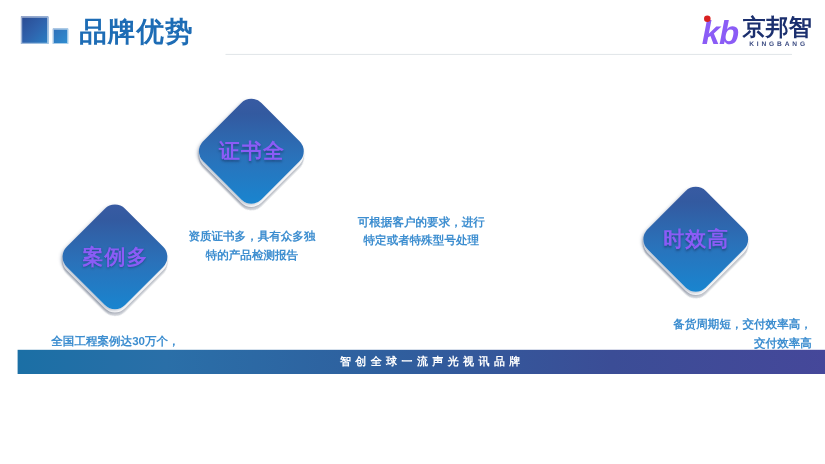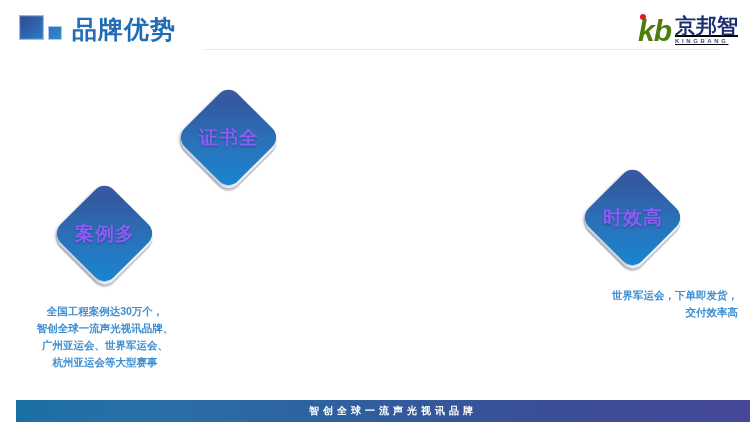--- a/index.html
+++ b/index.html
@@ -6,21 +6,21 @@
     margin: 0;
     padding: 0;
     background: #ffffff;
   }
   body {
     font-family: "Liberation Sans", "DejaVu Sans", sans-serif;
   }
   #slide {
     position: relative;
     width: 750px;
-    height: 422px;
+    height: 340px;
     background: #ffffff;
     overflow: hidden;
   }
 
   
   .header {
     position: absolute;
     left: 0; top: 0;
     width: 750px;
     height: 58px;
@@ -63,37 +63,36 @@
     height: 34px;
     display: flex;
     align-items: flex-end;
     gap: 4px;
   }
   .logo-kb {
     position: relative;
     font-size: 30px;
     line-height: 30px;
     font-weight: bold;
-    color: #4d7c0f;
+    color: #8b5cf6;
     font-style: italic;
     letter-spacing: -1px;
   }
   .logo-dot {
     position: absolute;
     left: 2px; top: -2px;
     width: 6px; height: 6px;
     border-radius: 50%;
     background: #d92020;
   }
   .logo-cn-wrap {
     display: flex;
     flex-direction: column;
-    align-items: flex-start;
+    align-items: center;
     padding-bottom: 1px;
-    text-decoration: underline;
   }
   .logo-cn {
     font-size: 21px;
     line-height: 22px;
     font-weight: bold;
     color: #1b2f6e;
     letter-spacing: 0px;
   }
   .logo-en {
     font-size: 6px;
@@ -234,34 +233,38 @@
 杭州亚运会等大型赛事</div>
   </div>
 
   <div class="item" id="item-1">
     <div class="dia-wrap">
       <div class="dia-shadow"></div>
       <div class="dia-under"></div>
       <div class="dia"></div>
       <div class="dia-label">证书全</div>
     </div>
+    <div class="caption">资质证书多，具有众多独
+特的产品检测报告</div>
   </div>
 
   <div class="item" id="item-2">
+    <div class="caption">可根据客户的要求，进行
+特定或者特殊型号处理</div>
   </div>
 
 
   <div class="item" id="item-4">
     <div class="dia-wrap">
       <div class="dia-shadow"></div>
       <div class="dia-under"></div>
       <div class="dia"></div>
       <div class="dia-label">时效高</div>
     </div>
-    <div class="caption">世界军运会，下单即发货，
+    <div class="caption">备货周期短，交付效率高，
 交付效率高</div>
   </div>
 
   <div class="footer">
     <div class="footer-text">智创全球一流声光视讯品牌</div>
   </div>
 
 </div>
 
 </body></html>

